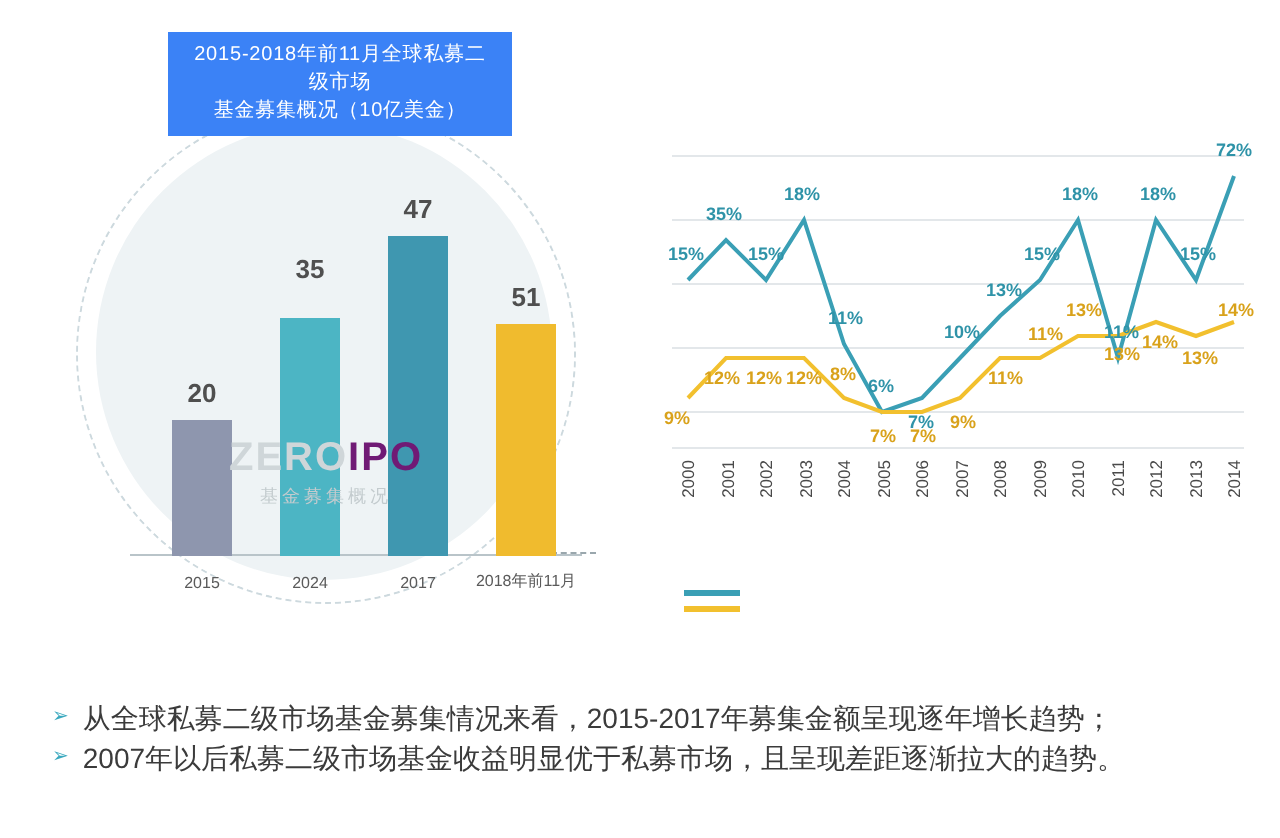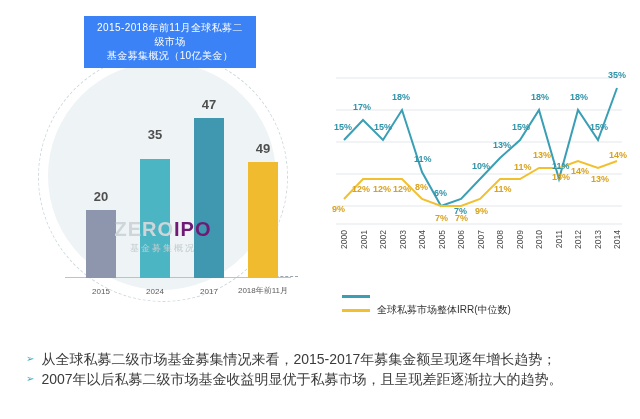--- a/index.html
+++ b/index.html
@@ -125,21 +125,21 @@
         <div class="bar-cat">2024</div>
       </div>
 
       <div class="bar-wrap" style="left:134px;">
         <div class="bar-val" style="bottom:166px;">47</div>
         <div class="bar" style="height:160px;background:#3f97b0;"></div>
         <div class="bar-cat">2017</div>
       </div>
 
       <div class="bar-wrap" style="left:188px;">
-        <div class="bar-val" style="bottom:122px;">49</div>
+        <div class="bar-val" style="bottom:122px;">51</div>
         <div class="bar" style="height:116px;background:#f0bb2e;"></div>
         <div class="bar-cat">2018年前11月</div>
       </div>
     </div>
 
     <div class="wm">
       <div class="wm-top">
         <span class="z">ZERO</span><span class="orange">IPO</span>
       </div>
       <div class="wm-sub">基金募集概况</div>
@@ -161,34 +161,34 @@
         <line x1="6" y1="148" x2="292" y2="148"></line>
         <line x1="6" y1="166" x2="292" y2="166"></line>
       </g>
 
       <polyline fill="none" stroke="#3a9fb5" stroke-width="2" points="14,82 33,62 53,82 72,52 92,114 111,148 131,141 150,121 170,100 190,82 209,52 229,121 248,52 268,82 287,30"></polyline>
 
       <polyline fill="none" stroke="#f2c02e" stroke-width="2" points="14,141 33,121 53,121 72,121 92,141 111,148 131,148 150,141 170,121 190,121 209,110 229,110 248,103 268,110 287,103"></polyline>
     </svg>
 
     <div class="pt-label blue-lbl" style="left:4px;top:64px;">15%</div>
-    <div class="pt-label blue-lbl" style="left:23px;top:44px;">17%</div>
+    <div class="pt-label blue-lbl" style="left:23px;top:44px;">35%</div>
     <div class="pt-label blue-lbl" style="left:44px;top:64px;">15%</div>
     <div class="pt-label blue-lbl" style="left:62px;top:34px;">18%</div>
     <div class="pt-label blue-lbl" style="left:84px;top:96px;">11%</div>
     <div class="pt-label blue-lbl" style="left:104px;top:130px;">6%</div>
     <div class="pt-label blue-lbl" style="left:124px;top:148px;">7%</div>
     <div class="pt-label blue-lbl" style="left:142px;top:103px;">10%</div>
     <div class="pt-label blue-lbl" style="left:163px;top:82px;">13%</div>
     <div class="pt-label blue-lbl" style="left:182px;top:64px;">15%</div>
     <div class="pt-label blue-lbl" style="left:201px;top:34px;">18%</div>
     <div class="pt-label blue-lbl" style="left:222px;top:103px;">11%</div>
     <div class="pt-label blue-lbl" style="left:240px;top:34px;">18%</div>
     <div class="pt-label blue-lbl" style="left:260px;top:64px;">15%</div>
-    <div class="pt-label blue-lbl" style="left:278px;top:12px;">35%</div>
+    <div class="pt-label blue-lbl" style="left:278px;top:12px;">72%</div>
 
     <div class="pt-label yellow-lbl" style="left:2px;top:146px;">9%</div>
     <div class="pt-label yellow-lbl" style="left:22px;top:126px;">12%</div>
     <div class="pt-label yellow-lbl" style="left:43px;top:126px;">12%</div>
     <div class="pt-label yellow-lbl" style="left:63px;top:126px;">12%</div>
     <div class="pt-label yellow-lbl" style="left:85px;top:124px;">8%</div>
     <div class="pt-label yellow-lbl" style="left:105px;top:155px;">7%</div>
     <div class="pt-label yellow-lbl" style="left:125px;top:155px;">7%</div>
     <div class="pt-label yellow-lbl" style="left:145px;top:148px;">9%</div>
     <div class="pt-label yellow-lbl" style="left:164px;top:126px;">11%</div>
@@ -215,21 +215,20 @@
     <div class="x-tick" style="left:263px;top:172px;">2013</div>
     <div class="x-tick" style="left:282px;top:172px;">2014</div>
   </div>
 
   <div id="legend">
     <div class="lg-row">
       <span class="lg-swatch" style="background:#3a9fb5;"></span>
     </div>
     <div class="lg-row">
       <span class="lg-swatch" style="background:#f2c02e;"></span>
-      <span class="lg-text">全球私募市场整体IRR(中位数)</span>
     </div>
   </div>
 
   <div id="notes">
     <div class="note">
       <span class="arrow">➢</span>
       <span class="note-txt">从全球私募二级市场基金募集情况来看，2015-2017年募集金额呈现逐年增长趋势；</span>
     </div>
     <div class="note">
       <span class="arrow">➢</span>

